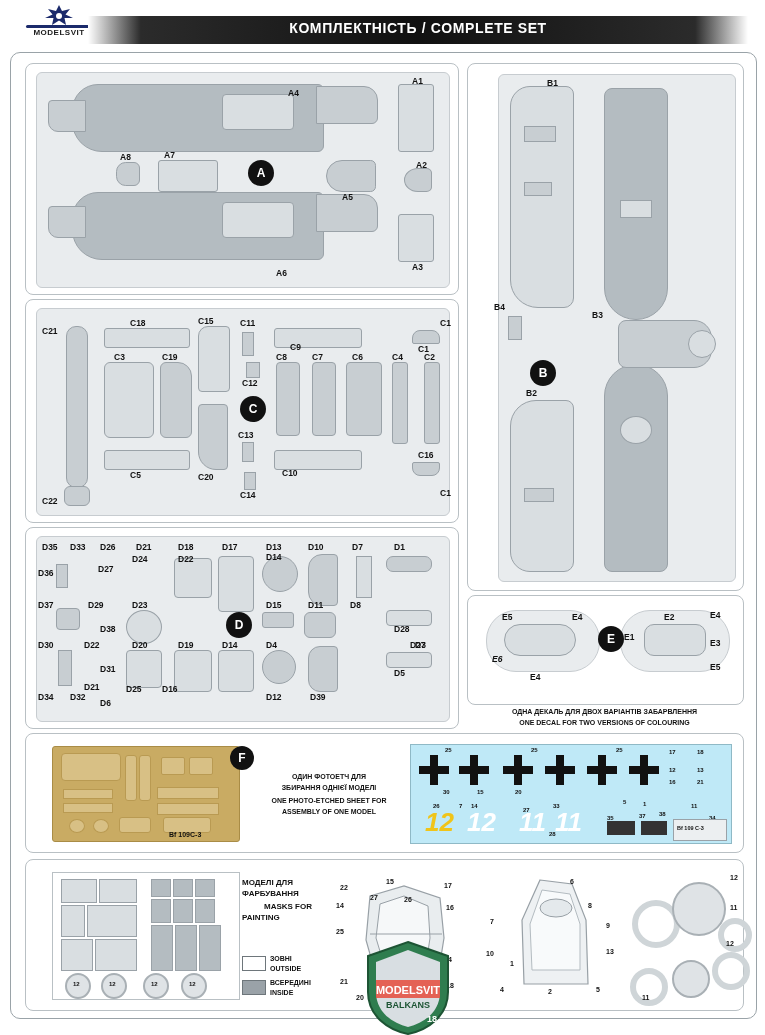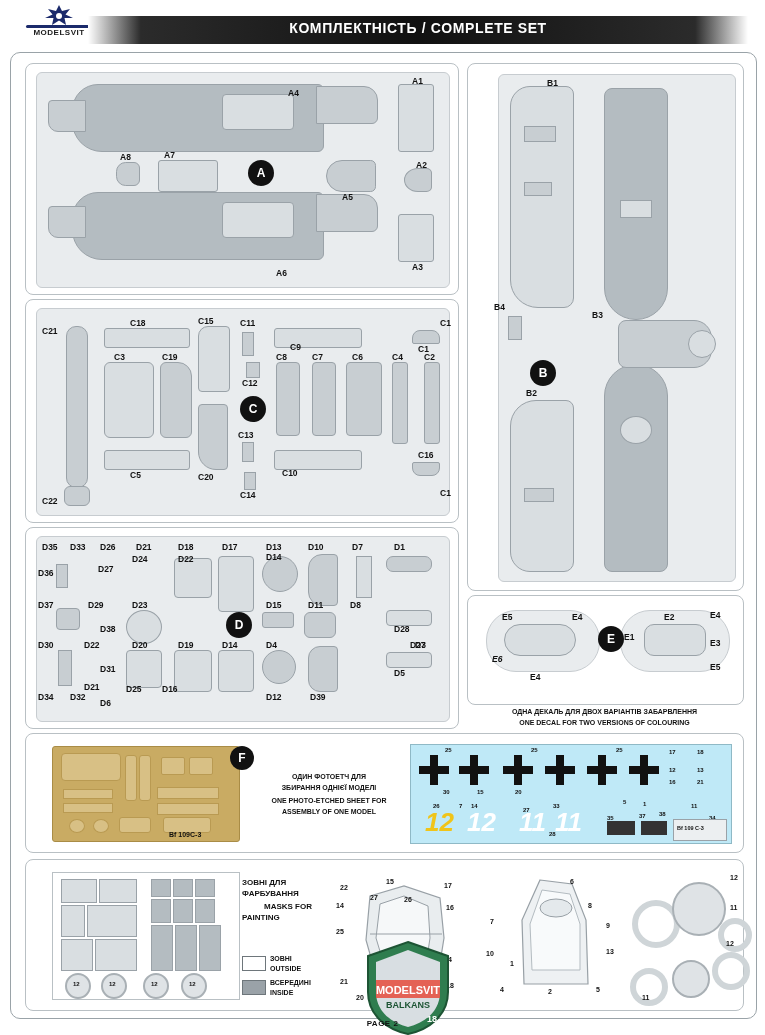--- a/index.html
+++ b/index.html
@@ -392,21 +392,21 @@
         <div class="tyre" style="left:12px;top:100px;width:22px;height:22px;"></div>
         <div class="tyre" style="left:48px;top:100px;width:22px;height:22px;"></div>
         <div class="tyre" style="left:90px;top:100px;width:22px;height:22px;"></div>
         <div class="tyre" style="left:128px;top:100px;width:22px;height:22px;"></div>
         <div class="lbl" style="left:20px;top:108px;font-size:6px;">12</div>
         <div class="lbl" style="left:56px;top:108px;font-size:6px;">12</div>
         <div class="lbl" style="left:98px;top:108px;font-size:6px;">12</div>
         <div class="lbl" style="left:136px;top:108px;font-size:6px;">12</div>
       </div>
 
-      <div class="cap" style="left:216px;top:18px;width:92px;text-align:left;font-size:8px;">ЗОВНІ ДЛЯ</div>
+      <div class="cap" style="left:216px;top:18px;width:92px;text-align:left;font-size:8px;">МОДЕЛІ ДЛЯ</div>
       <div class="cap" style="left:216px;top:29px;width:92px;text-align:left;font-size:8px;">ФАРБУВАННЯ</div>
       <div class="cap" style="left:216px;top:42px;width:92px;text-align:center;font-size:8px;">MASKS FOR</div>
       <div class="cap" style="left:216px;top:53px;width:92px;text-align:left;font-size:8px;">PAINTING</div>
 
       <div class="swatch sw-out" style="left:216px;top:96px;"></div>
       <div class="cap" style="left:244px;top:94px;width:60px;text-align:left;">ЗОВНІ</div>
       <div class="cap" style="left:244px;top:104px;width:60px;text-align:left;">OUTSIDE</div>
       <div class="swatch sw-in" style="left:216px;top:120px;"></div>
       <div class="cap" style="left:244px;top:118px;width:66px;text-align:left;">ВСЕРЕДИНІ</div>
       <div class="cap" style="left:244px;top:128px;width:66px;text-align:left;">INSIDE</div>
@@ -470,14 +470,13 @@
         <div class="ring" style="left:4px;top:94px;width:26px;height:26px;"></div>
         <div class="lbl" style="left:104px;top:0px;font-size:7px;">12</div>
         <div class="lbl" style="left:104px;top:30px;font-size:7px;">11</div>
         <div class="lbl" style="left:100px;top:66px;font-size:7px;">12</div>
         <div class="lbl" style="left:16px;top:120px;font-size:7px;">11</div>
       </div>
     </div>
 
   </div>
 
-  <div class="foot">PAGE 2</div>
 </div>
 
 </body></html>

